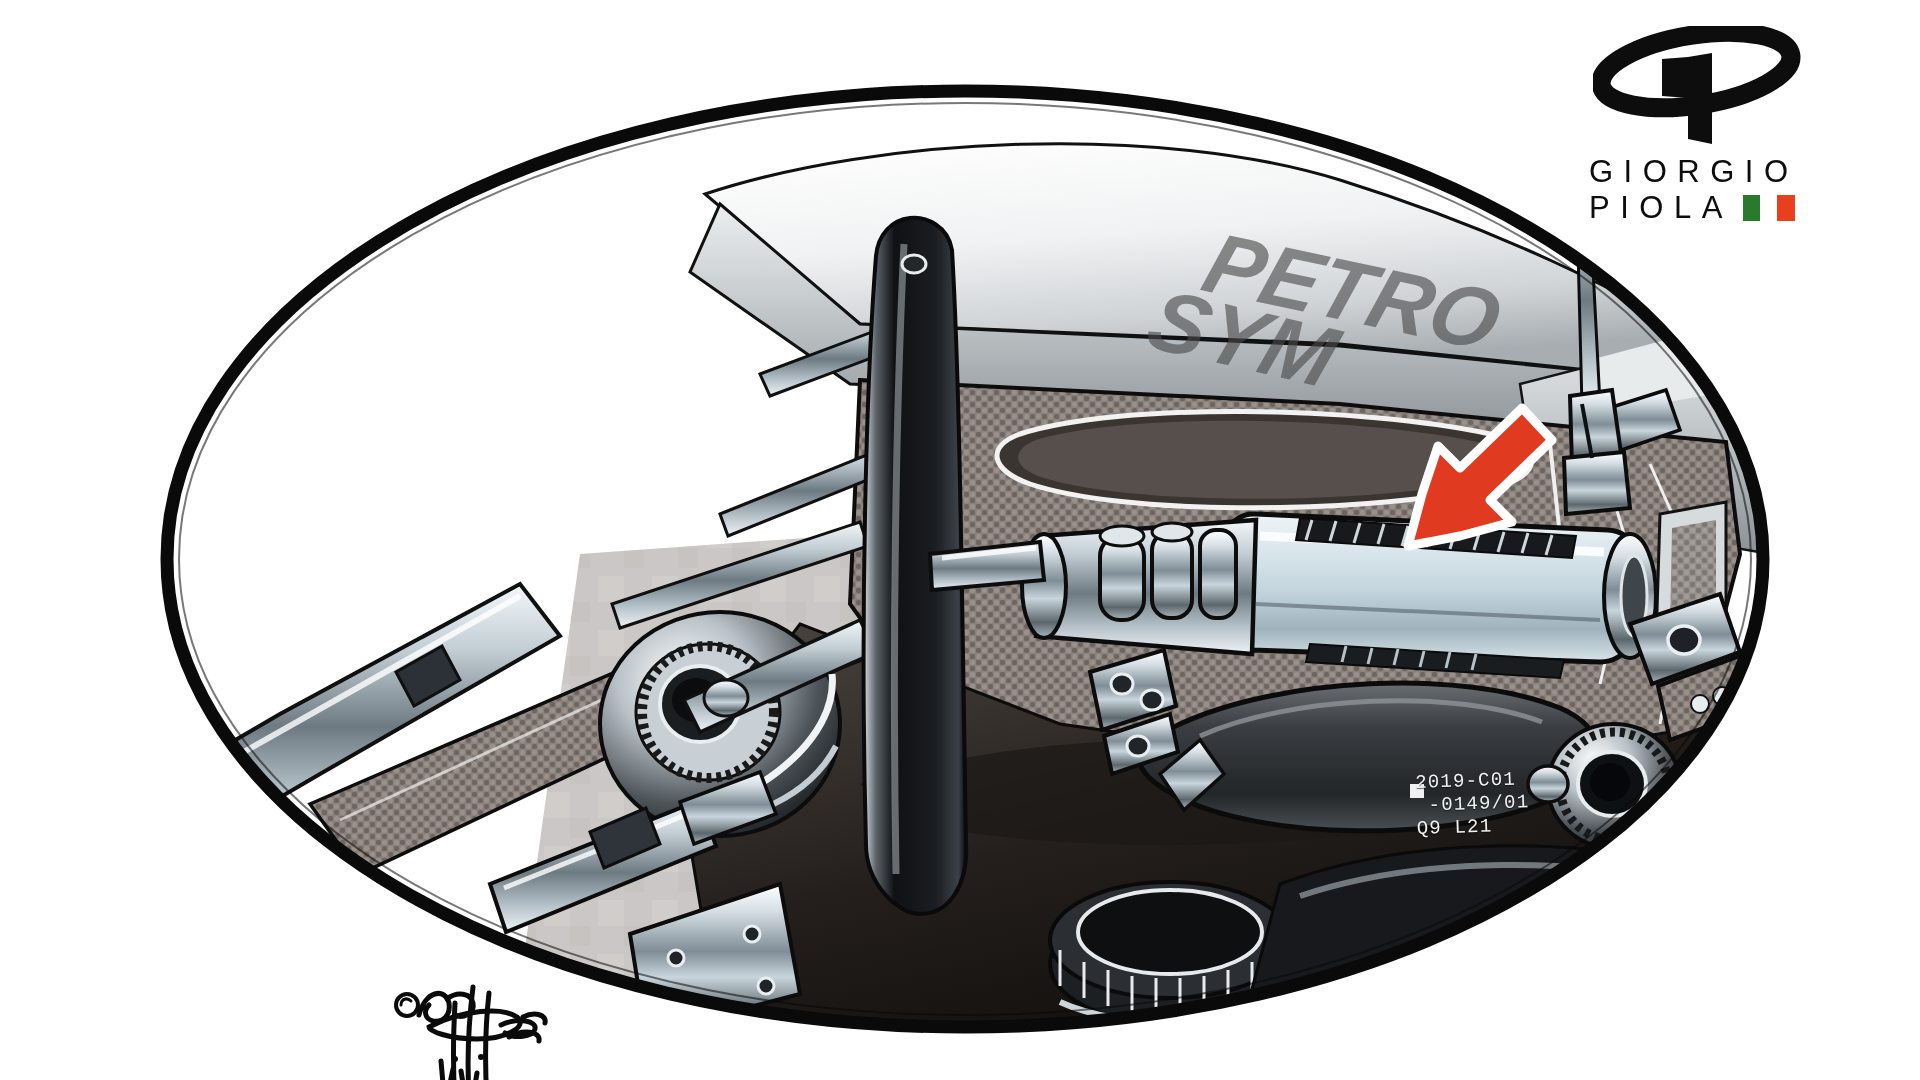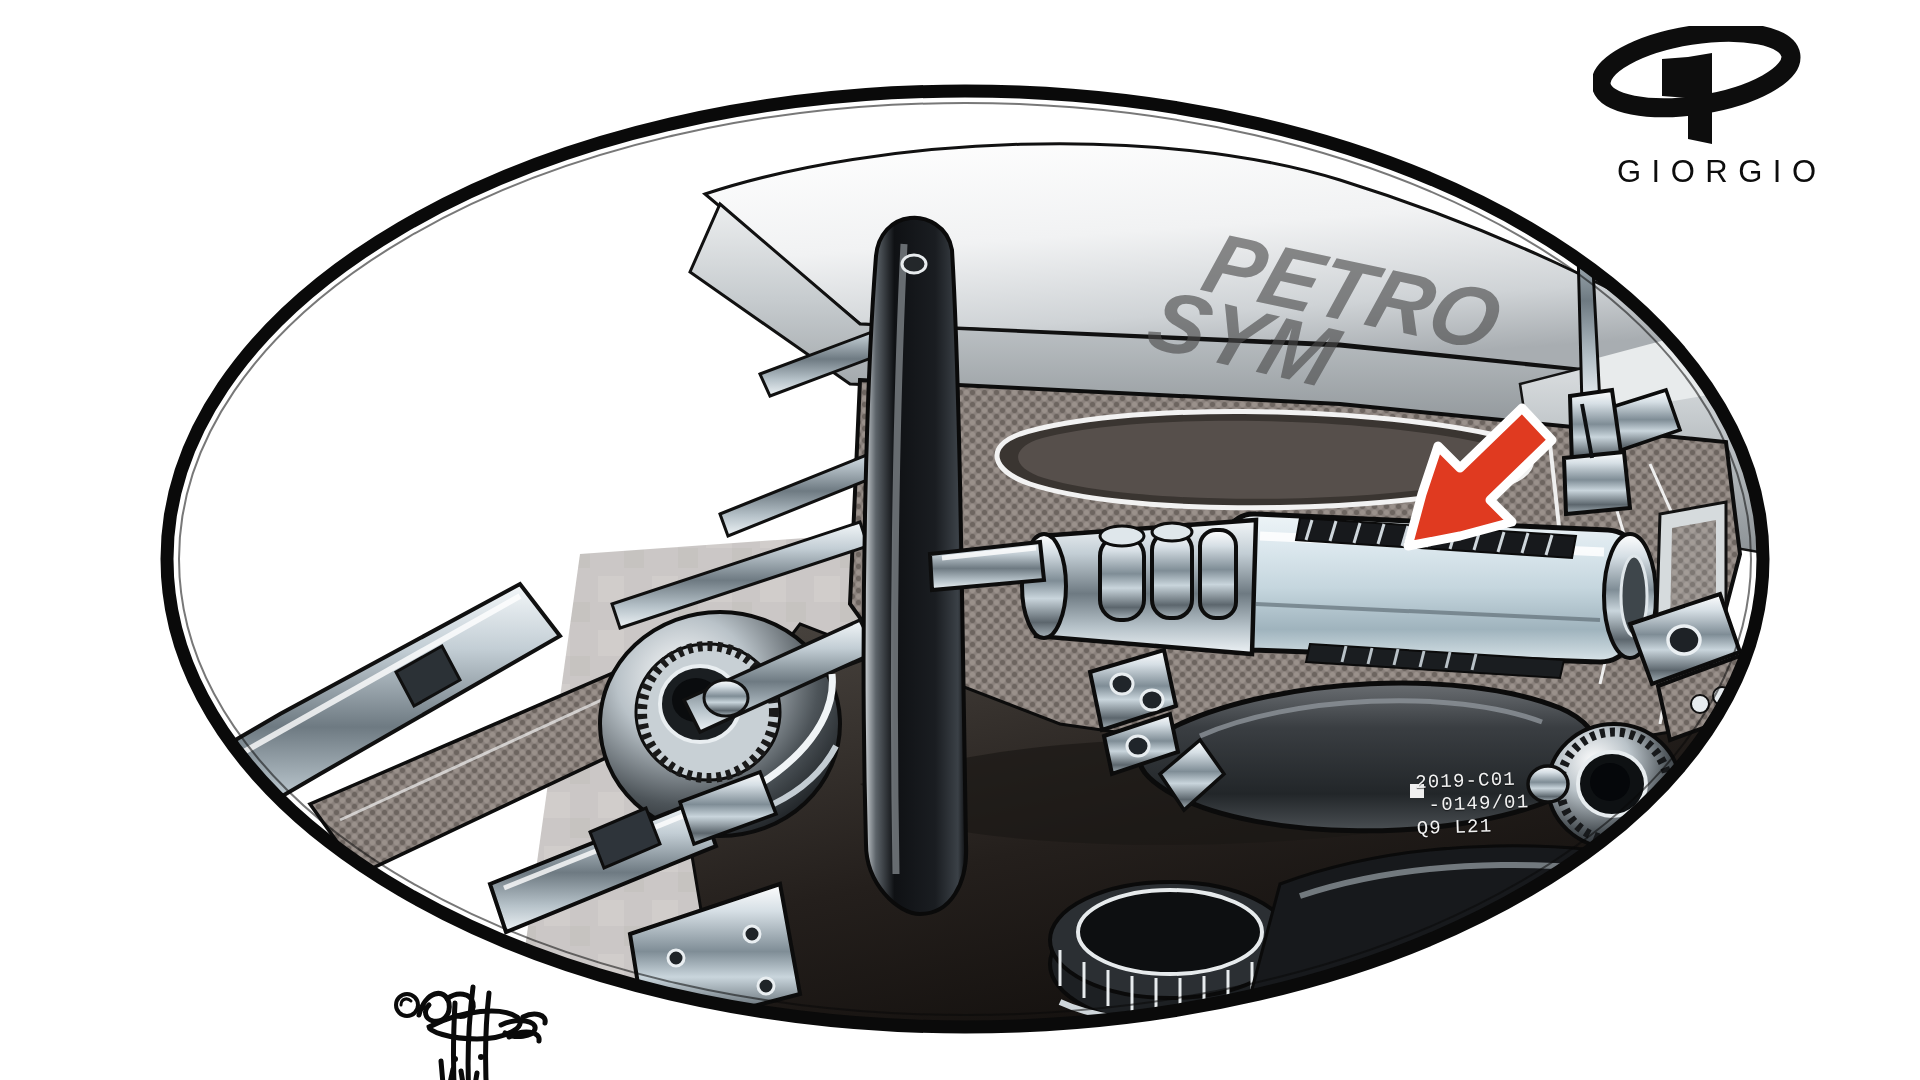--- a/index.html
+++ b/index.html
@@ -50,21 +50,20 @@
     height: 36px;
   }
   .logo-line .word {
     font-family: "Liberation Sans", sans-serif;
     font-size: 31px;
     font-weight: 500;
     letter-spacing: 10.5px;
     color: #0d0d0d;
     line-height: 36px;
     white-space: nowrap;
-    margin-left: 28px;
   }
   .flag {
     display: inline-flex;
     margin-left: 10px;
     height: 26px;
     width: 52px;
   }
   .flag .bar { width: 17.3px; height: 100%; }
   .flag .green { background: #2a7a2e; }
   .flag .white { background: #ffffff; }
@@ -119,20 +118,28 @@
 
         <path d="M95 31 L119 27 L119 118 L95 113 Z" fill="#0d0d0d"></path>
 
         <path d="M69 33 L95 31 L95 72 L69 70 Z" fill="#0d0d0d"></path>
       </svg>
     </div>
 
     <div class="logo-wordmark">
       <div class="logo-line">
         <span class="word">GIORGIO</span>
+      </div>
+      <div class="logo-line">
+        <span class="word">PIOLA</span>
+        <span class="flag">
+          <span class="bar green"></span>
+            <span class="bar white"></span>
+            <span class="bar red"></span>
+        </span>
       </div>
     </div>
   </div>
 
   <div class="oval-frame">
     <svg class="oval-svg" viewBox="0 0 1610 950" width="1610" height="950" xmlns="http://www.w3.org/2000/svg">
       <defs>
         <clipPath id="ovalClip">
           <ellipse cx="805" cy="475" rx="798" ry="468"></ellipse>
         </clipPath>

